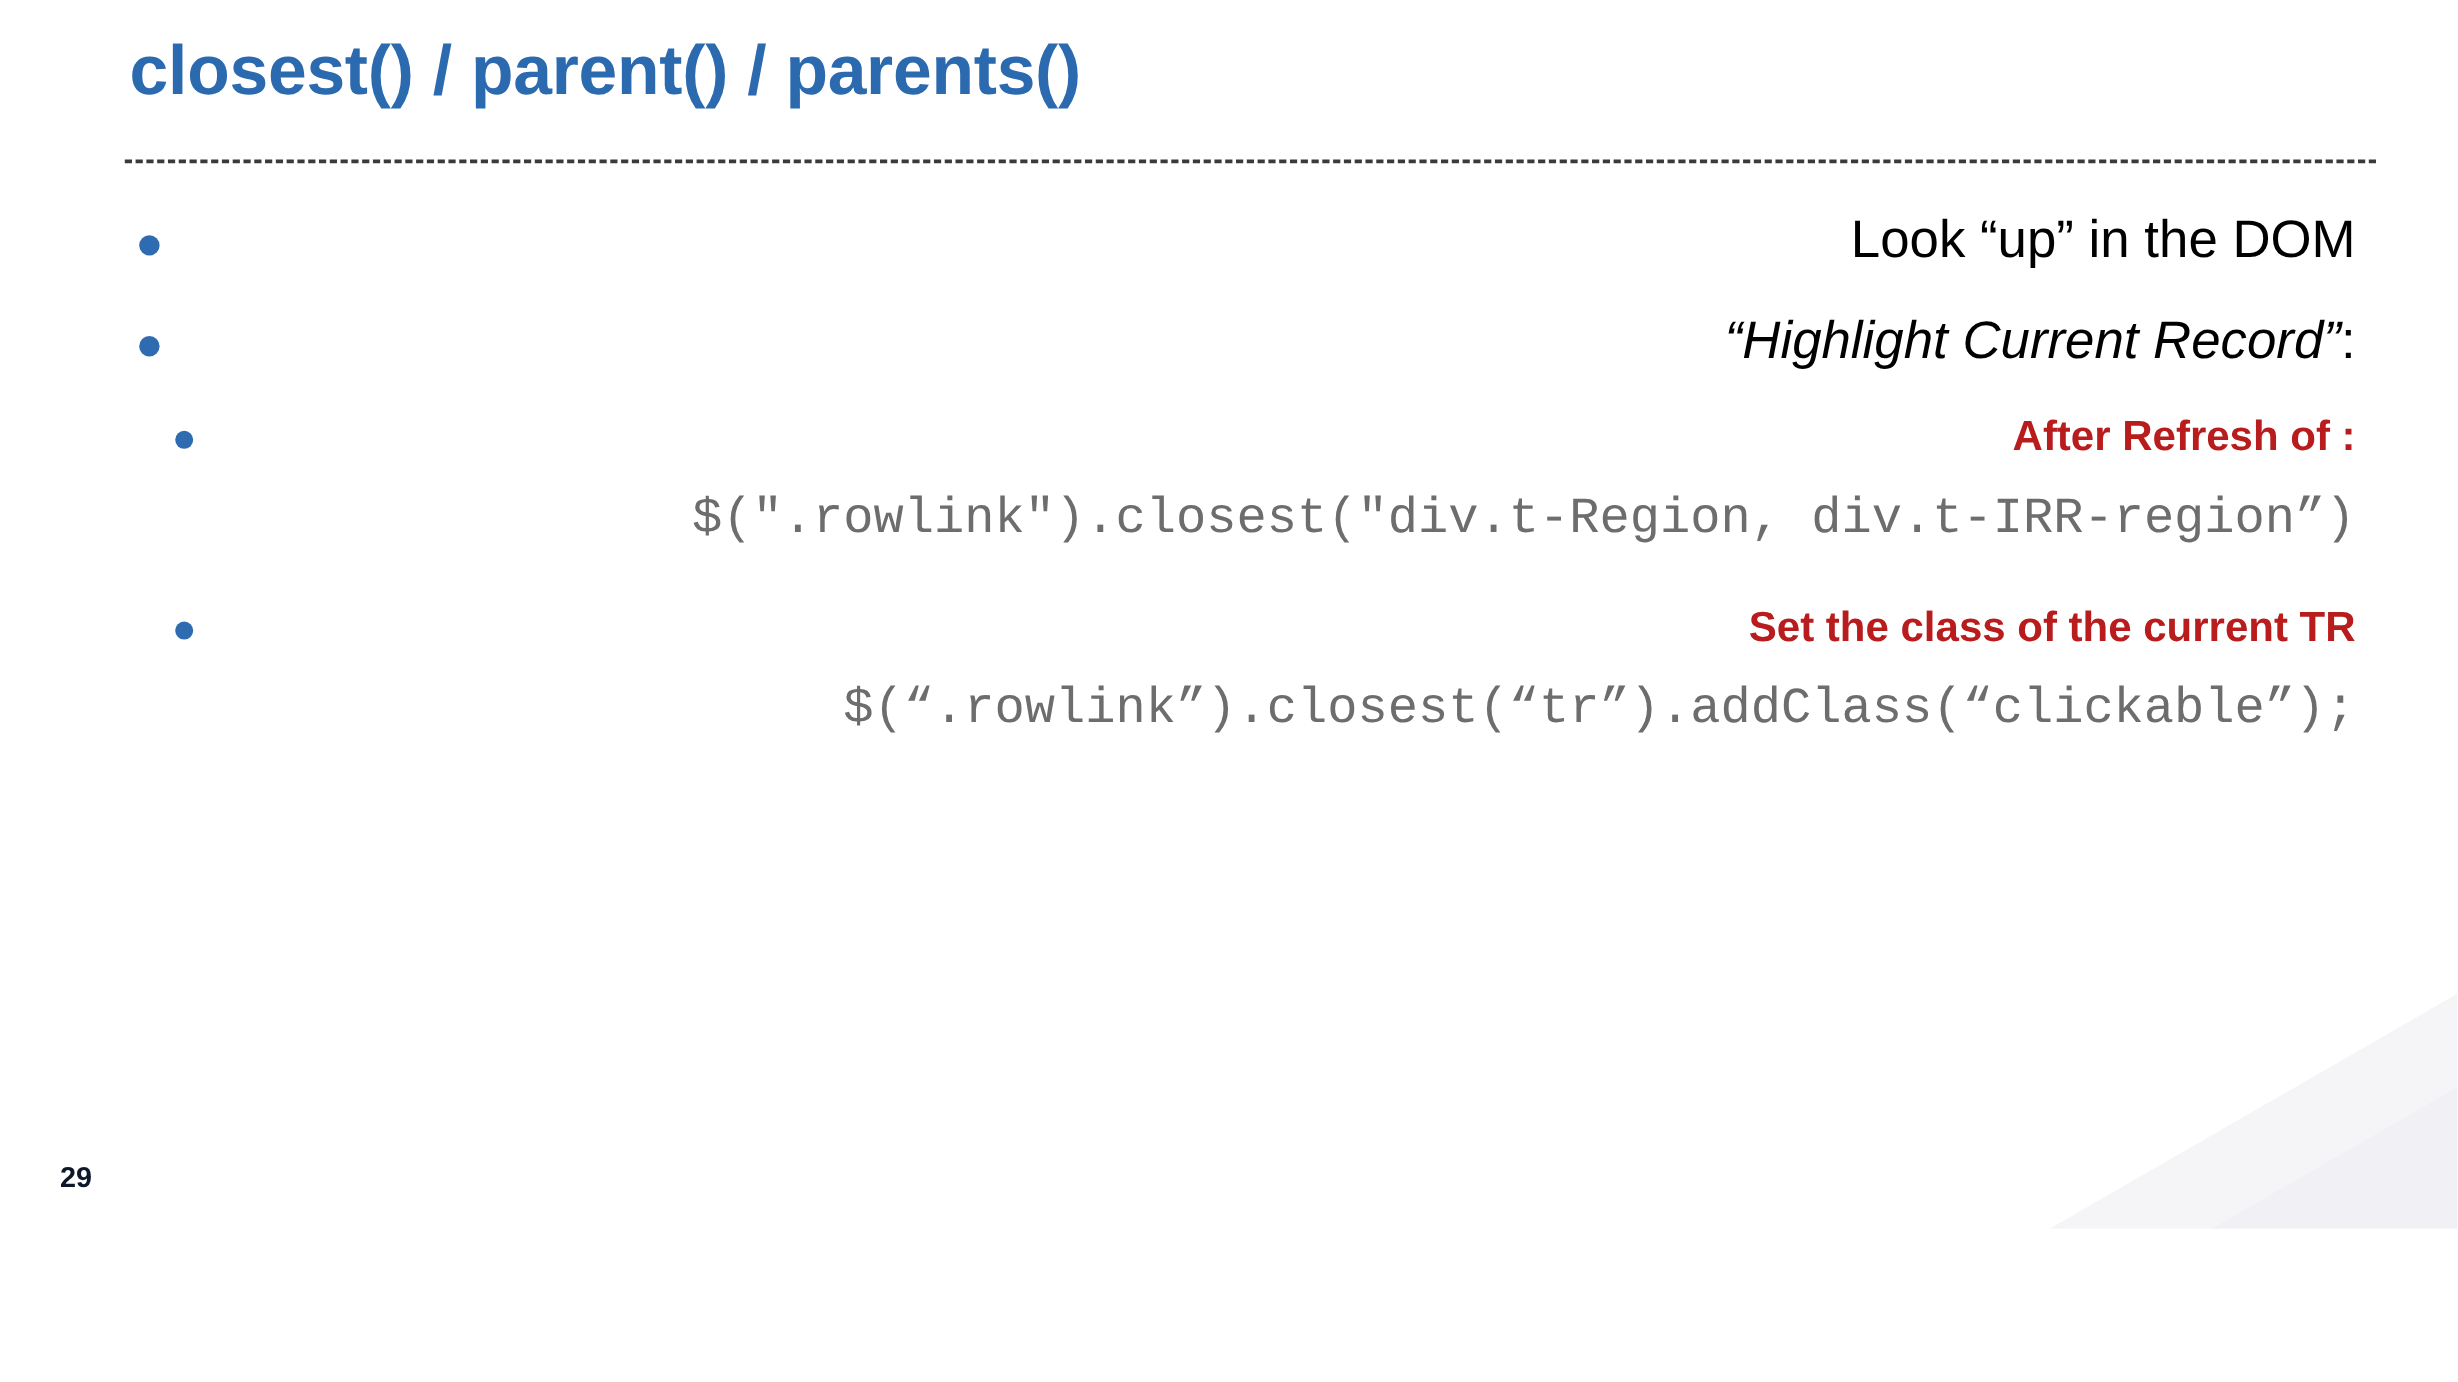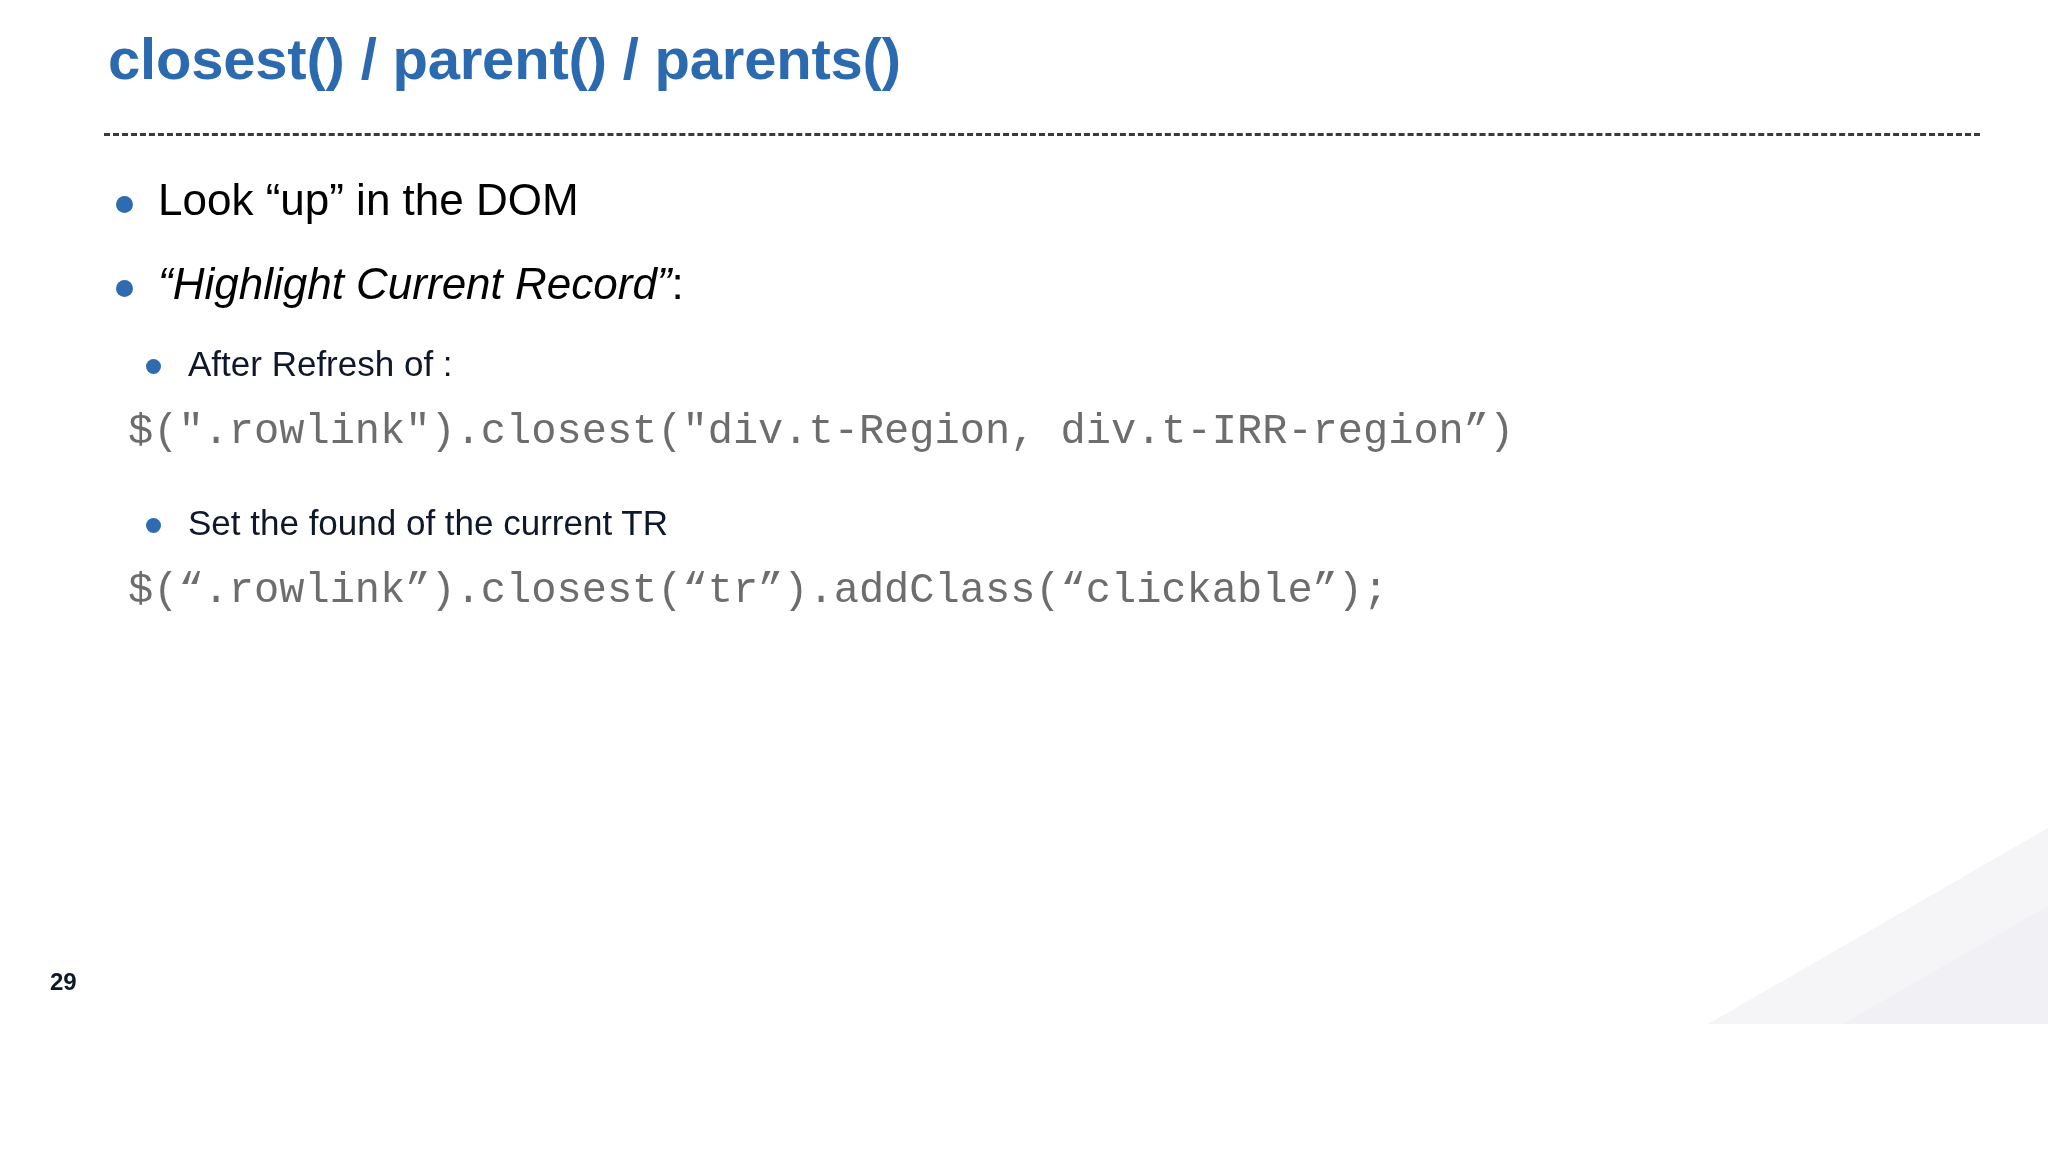--- a/index.html
+++ b/index.html
@@ -69,20 +69,21 @@
     height: 0;
     border-top: 3px dashed #3a3a3a;
   }
 
   
   .body-block {
     position: absolute;
     left: 110px;
     top: 178px;
     right: 85px;
+    text-align: right;
   }
 
   .lvl1 {
     position: relative;
     padding-left: 48px;
     font-size: 44px;
     line-height: 1.0;
     color: #000000;
     margin-bottom: 40px;
     white-space: nowrap;
@@ -97,23 +98,24 @@
     background: #2f6bb0;
   }
   .lvl1 .txt { display: inline-block; vertical-align: top; }
   .lvl1 .txt.italic { font-style: italic; }
 
   .lvl2 {
     position: relative;
     padding-left: 78px;
     font-size: 35px;
     line-height: 1.0;
-    color: #0f172a;
+    color: #b91c1c;
     margin-bottom: 30px;
     white-space: nowrap;
+    font-weight: bold;
   }
   .lvl2 .dot {
     position: absolute;
     left: 36px;
     top: 13px;
     width: 15px;
     height: 15px;
     border-radius: 50%;
     background: #2f6bb0;
   }
@@ -172,21 +174,21 @@
 
     <div class="lvl2 gap-1">
       <span class="dot"></span>
       <span class="txt">After Refresh of :</span>
     </div>
 
     <div class="code-line gap-code-1">$(".rowlink").closest("div.t-Region, div.t-IRR-region”)</div>
 
     <div class="lvl2">
       <span class="dot"></span>
-      <span class="txt">Set the found of the current TR</span>
+      <span class="txt">Set the class of the current TR</span>
     </div>
 
     <div class="code-line gap-code-2">$(“.rowlink”).closest(“tr”).addClass(“clickable”);</div>
 
   </div>
 
   <div class="page-number">29</div>
 
 </div>
 

